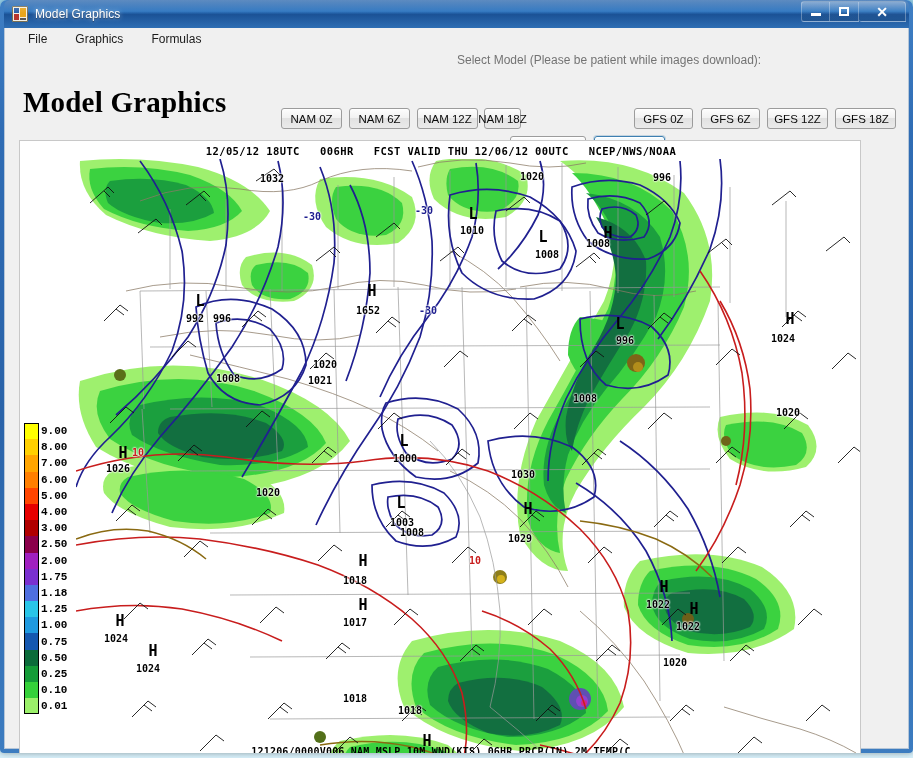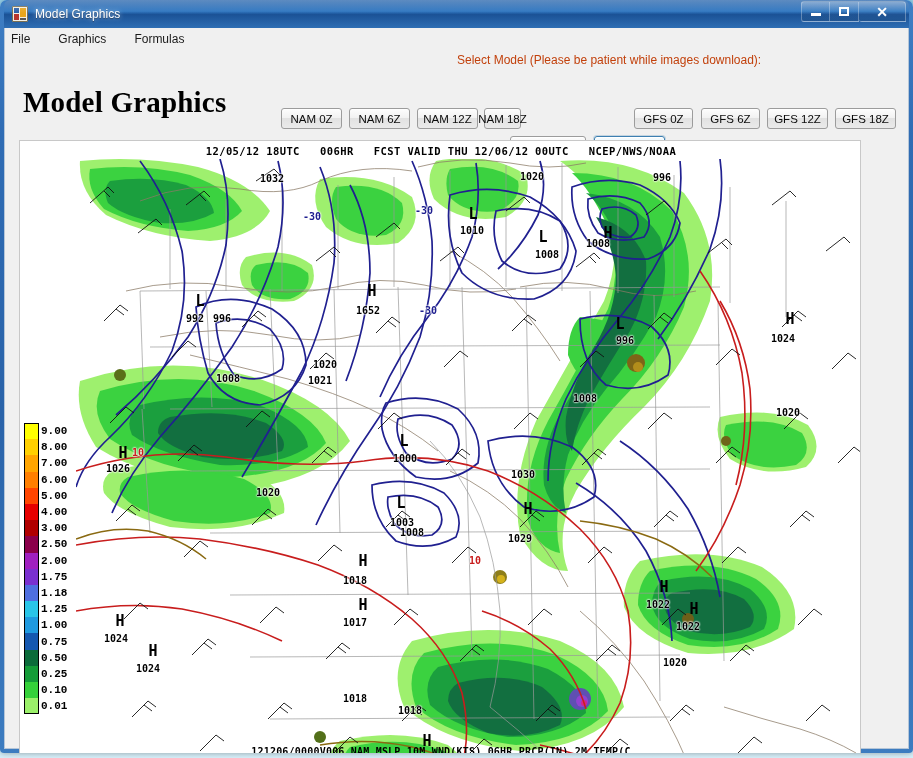--- a/index.html
+++ b/index.html
@@ -100,21 +100,21 @@
     background: #f0f0f0;
     border: 1px solid #b5c6d8;
     border-top: none;
   }
 
   
   #menubar {
     height: 22px;
     display: flex;
     align-items: center;
-    padding-left: 3px;
+    padding-left: 20px;
     gap: 22px;
     font-size: 12px;
     color: #1b1b1b;
   }
   .menu-item { padding: 2px 3px; cursor: default; }
 
   
   #headerzone {
     position: relative;
     height: 82px;
@@ -129,21 +129,21 @@
     font-size: 29px;
     color: #000000;
     letter-spacing: .2px;
     white-space: nowrap;
   }
 
   #select-label {
     position: absolute;
     left: 452px; top: 3px;
     font-size: 12px;
-    color: #c2410c;
+    color: #737373;
     white-space: nowrap;
   }
 
   .btn {
     position: absolute;
     height: 21px;
     padding: 0 8px;
     font-size: 11.5px;
     color: #0b0b0b;
     background: linear-gradient(180deg,#fdfdfd 0%, #f2f2f2 46%, #e2e2e2 50%, #eaeaea 100%);

